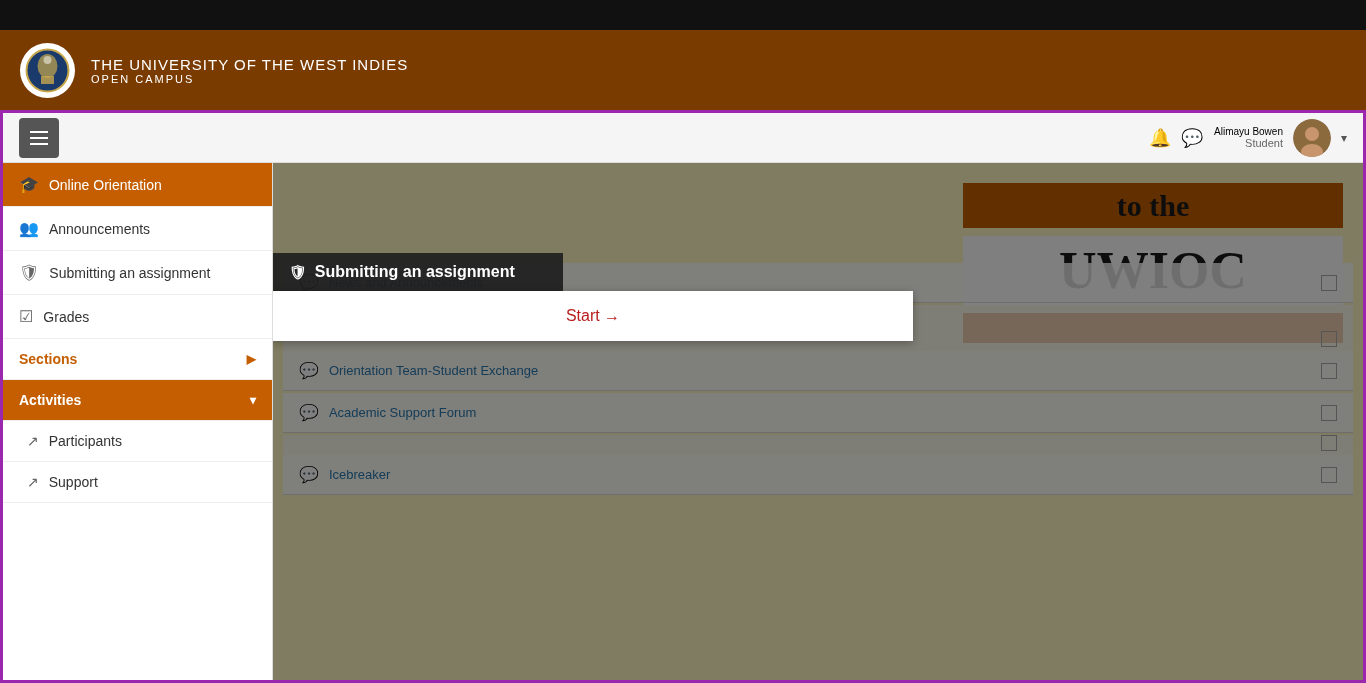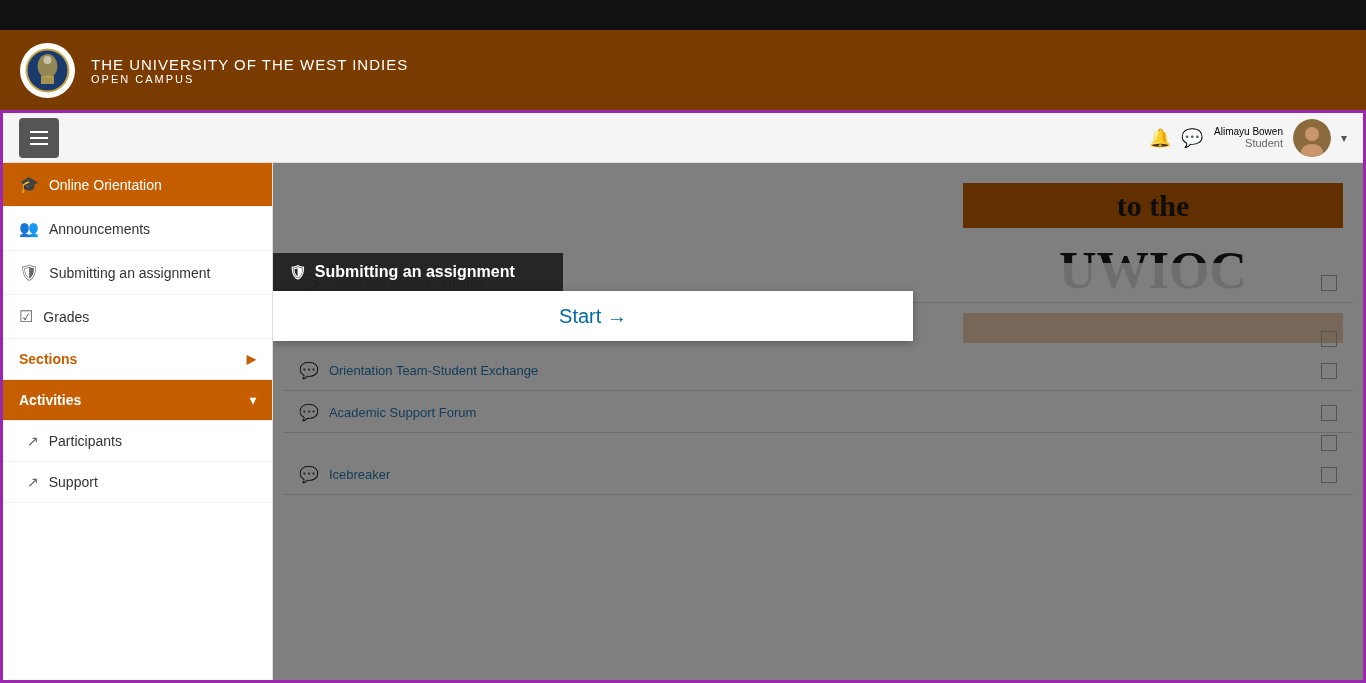--- a/index.html
+++ b/index.html
@@ -149,21 +149,21 @@
       background: #e8e8e8;
       position: relative;
       overflow: hidden;
     }
 
     
     .bg-image-area {
       width: 100%;
       height: 100%;
       position: relative;
-      background: #ffffff;
+      background: #fef9c3;
     }
 
     
     .uwioc-banner {
       position: absolute;
       top: 20px;
       right: 20px;
       width: 380px;
     }
     .banner-stripe {
@@ -234,21 +234,21 @@
     .tooltip-label .shield-icon { font-size: 14px; }
     .start-button-box {
       background: #fff;
       width: 640px;
       height: 50px;
       display: flex; align-items: center; justify-content: center;
       margin-top: 0;
       box-shadow: 0 2px 8px rgba(0,0,0,0.3);
       cursor: pointer;
     }
-    .start-button-text { font-size: 20px; color: #0369a1; font-weight: normal; }
+    .start-button-text { font-size: 16px; color: #b91c1c; font-weight: normal; }
   </style>
 </head>
 <body>
 
 <div class="top-bar"></div>
 
 <div class="uni-header">
   <div class="uni-logo">
     <svg viewBox="0 0 45 45" xmlns="http://www.w3.org/2000/svg">
       <circle cx="22.5" cy="22.5" r="21" fill="#1a3a6b" stroke="#c8a84b" stroke-width="2"></circle>

